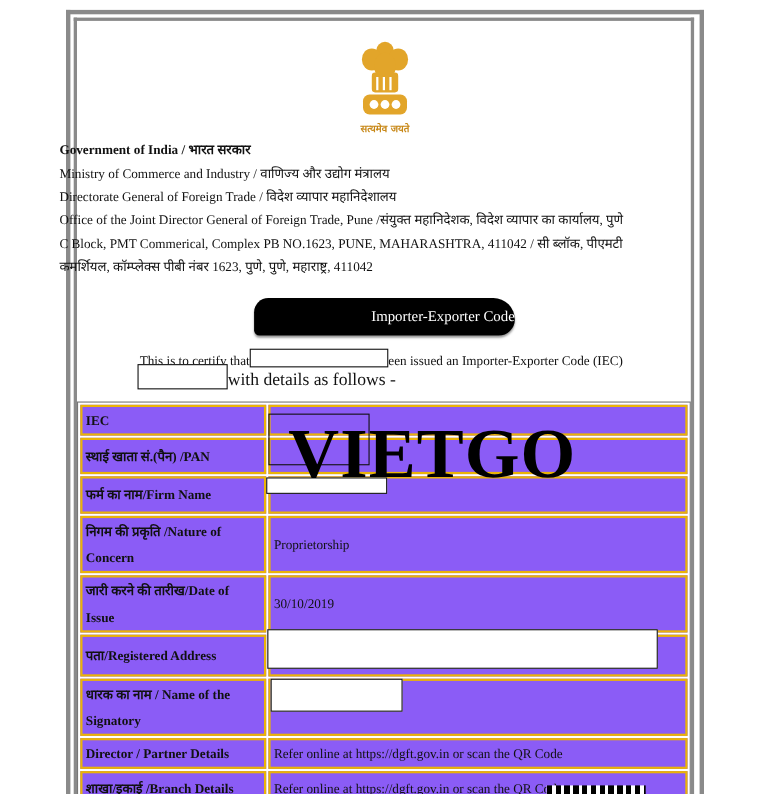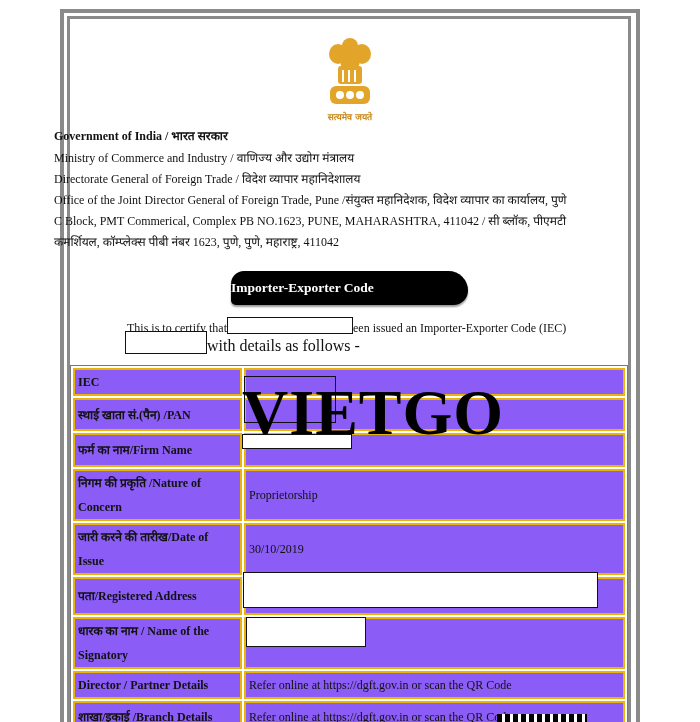--- a/index.html
+++ b/index.html
@@ -3,29 +3,29 @@
 <meta charset="utf-8">
 <style>
   html, body { margin:0; padding:0; background:#fff; }
   body { width:700px; height:722px; position:relative; overflow:hidden; font-family:"Liberation Serif","DejaVu Serif",serif; color:#111; }
   .frame-outer { position:absolute; left:60px; top:9px; width:572px; height:760px; border:4px solid #8a8a8a; border-bottom:none; }
   .frame-inner { position:absolute; left:67px; top:16px; width:558px; height:760px; border:3px solid #8a8a8a; border-bottom:none; }
   .emblem { position:absolute; left:318px; top:36px; width:64px; height:88px; }
   .emblem-motto { position:absolute; left:0; top:74px; width:64px; text-align:center; font-size:9px; color:#c8891a; font-family:"DejaVu Sans",sans-serif;font-weight:bold; }
   .hdr { position:absolute; left:54px; width:560px; text-align:left; font-size:12px; line-height:20px; }
   .hdr.bold { font-weight:bold; }
-  .iec-banner { position:absolute; left:231px; top:271px; width:237px; height:34px; background:#000; color:#fff; border-radius:16px 24px 18px 6px; text-align:left; line-height:34px; font-weight:bold; font-size:13.5px; box-shadow:0 2px 2px #999; }
+  .iec-banner { position:absolute; left:231px; top:271px; width:237px; height:34px; background:#000; color:#fff; border-radius:16px 24px 18px 6px; text-align:right; line-height:34px; font-weight:normal; font-size:13.5px; box-shadow:0 2px 2px #999; }
   .certify { position:absolute; left:127px; top:319px; font-size:12px; line-height:18px; }
   .certify2 { position:absolute; left:207px; top:337px; font-size:16px; line-height:18px; }
   .redact { position:absolute; background:#fff; border:1px solid #111; }
   table.details { position:absolute; left:70px; top:365px; width:558px; border-collapse:separate; border-spacing:2px; border:1px solid #777; }
   table.details td { border:2px solid #eab308; font-size:12px; padding:0 3px; vertical-align:middle; background:#8b5cf6; }
   table.details td.lbl { width:159px; font-weight:bold; line-height:24px; }
   table.details td.val { line-height:18px; }
-  .watermark { position:absolute; left:242px; top:378px; font-size:64px; font-weight:bold; letter-spacing:1px; color:#000; font-family:"Liberation Serif",serif; line-height:70px; }
+  .watermark { position:absolute; left:242px; top:378px; font-size:64px; font-weight:bold; letter-spacing:1px; color:#000; font-family:"Liberation Serif",serif; line-height:70px;padding-left:20px; }
   .qr { position:absolute; left:497px; top:714px; width:90px; height:8px; background:repeating-linear-gradient(90deg,#000 0 5px,#fff 5px 8px); }
 </style>
 </head>
 <body>
 
 <div class="frame-outer"></div>
 <div class="frame-inner"></div>
 
 <div class="emblem">
   <svg width="64" height="74" viewBox="0 0 64 74">

